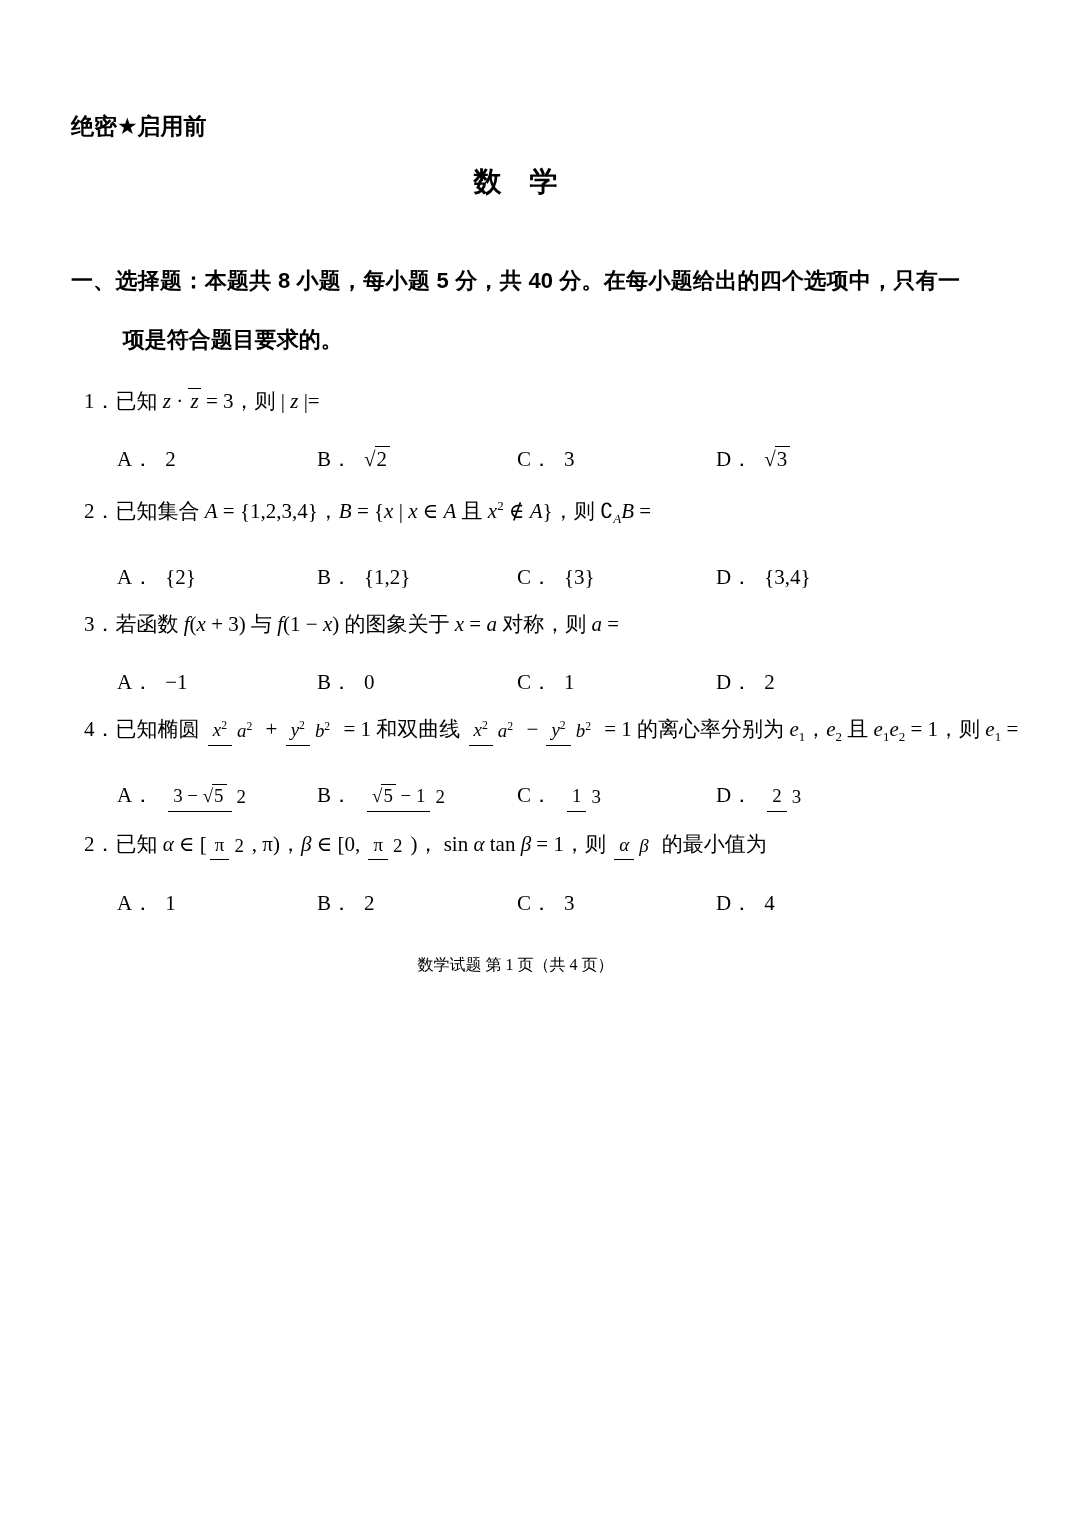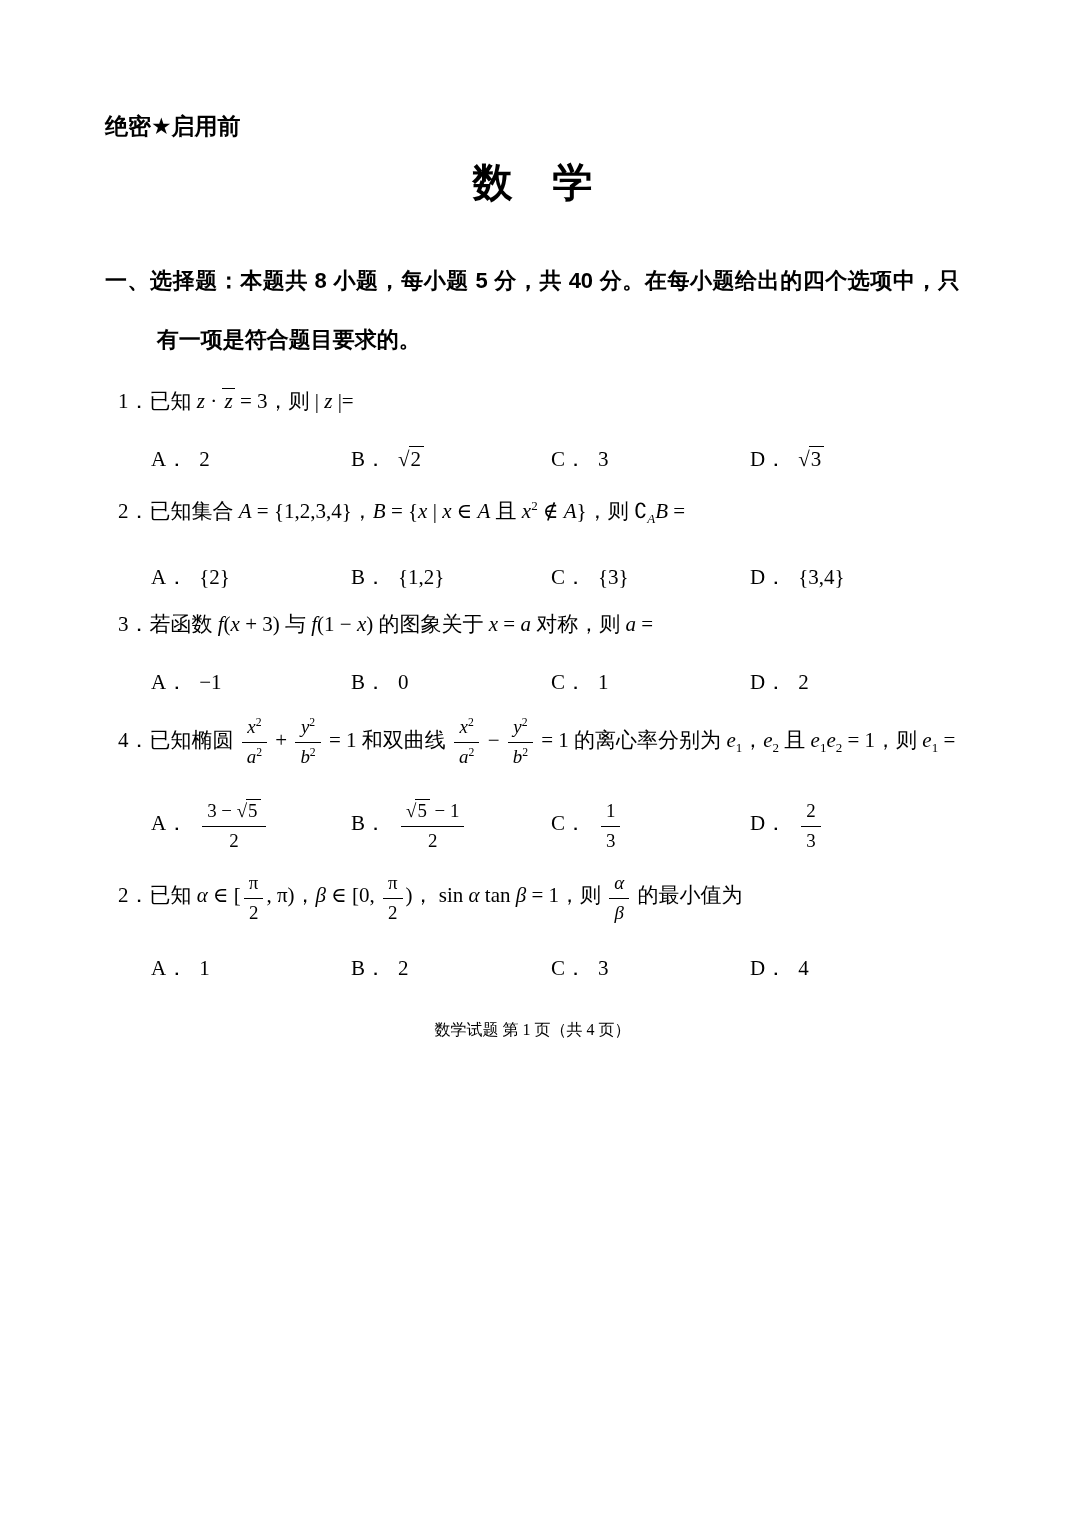--- a/index.html
+++ b/index.html
@@ -4,34 +4,34 @@
 <style>
   html,body{margin:0;padding:0;background:#e8e8e8;}
   .sheet{
     position:relative;
     width:1087px;height:1536px;
     margin:0 auto;
     background:#ffffff;color:#000000;
     font-family:"Liberation Serif","DejaVu Serif",serif;
     font-size:21px;
     box-sizing:border-box;
-    padding:112px 127px 0 105px;
+    padding:112px 127px 0 71px;
     overflow:hidden;
   }
   .classification{
     font-family:"Liberation Sans","DejaVu Sans",sans-serif;
     font-weight:700;font-size:23px;line-height:28px;
   }
   .title{
     font-weight:400;font-size:31px;line-height:44px;
     text-align:center;margin:20px 0 0 0;letter-spacing:1px;
   }
   .subject{
     font-family:"Liberation Sans","DejaVu Sans",sans-serif;
-    font-weight:700;font-size:40px;line-height:54px;
+    font-weight:700;font-size:28px;line-height:54px;
     text-align:center;margin:15px 0 0 0;
   }
   .notice{margin-top:40px;}
   .notice-heading{
     font-family:"Liberation Sans","DejaVu Sans",sans-serif;
     font-weight:700;font-size:22px;line-height:37px;
   }
   .notice-item{
     margin:0;text-indent:2em;line-height:35.5px;text-align:justify;
   }
@@ -70,21 +70,21 @@
     display:inline-block;border-top:1.4px solid #000;
     padding:1px 2px 0 2px;line-height:1.05;font-style:italic;
   }
   .sqrt{white-space:nowrap;}
   .sqrt .rsign{font-style:normal;}
   .sqrt .rad{
     display:inline-block;border-top:1.4px solid #000;
     padding:1px 3px 0 2px;margin-left:-1px;line-height:1.05;
   }
   .frac{
-    display:inline-flex;flex-direction:column;
+    display:inline-flex;flex-direction:row;
     vertical-align:middle;text-align:center;
     margin:0 3px;font-size:0.9em;
   }
   .frac .num{border-bottom:1.4px solid #000;padding:1px 5px 2px 5px;line-height:1.3;}
   .frac .den{padding:2px 5px 0 5px;line-height:1.3;}
 </style>
 </head>
 <body>
 
 <div class="sheet">

